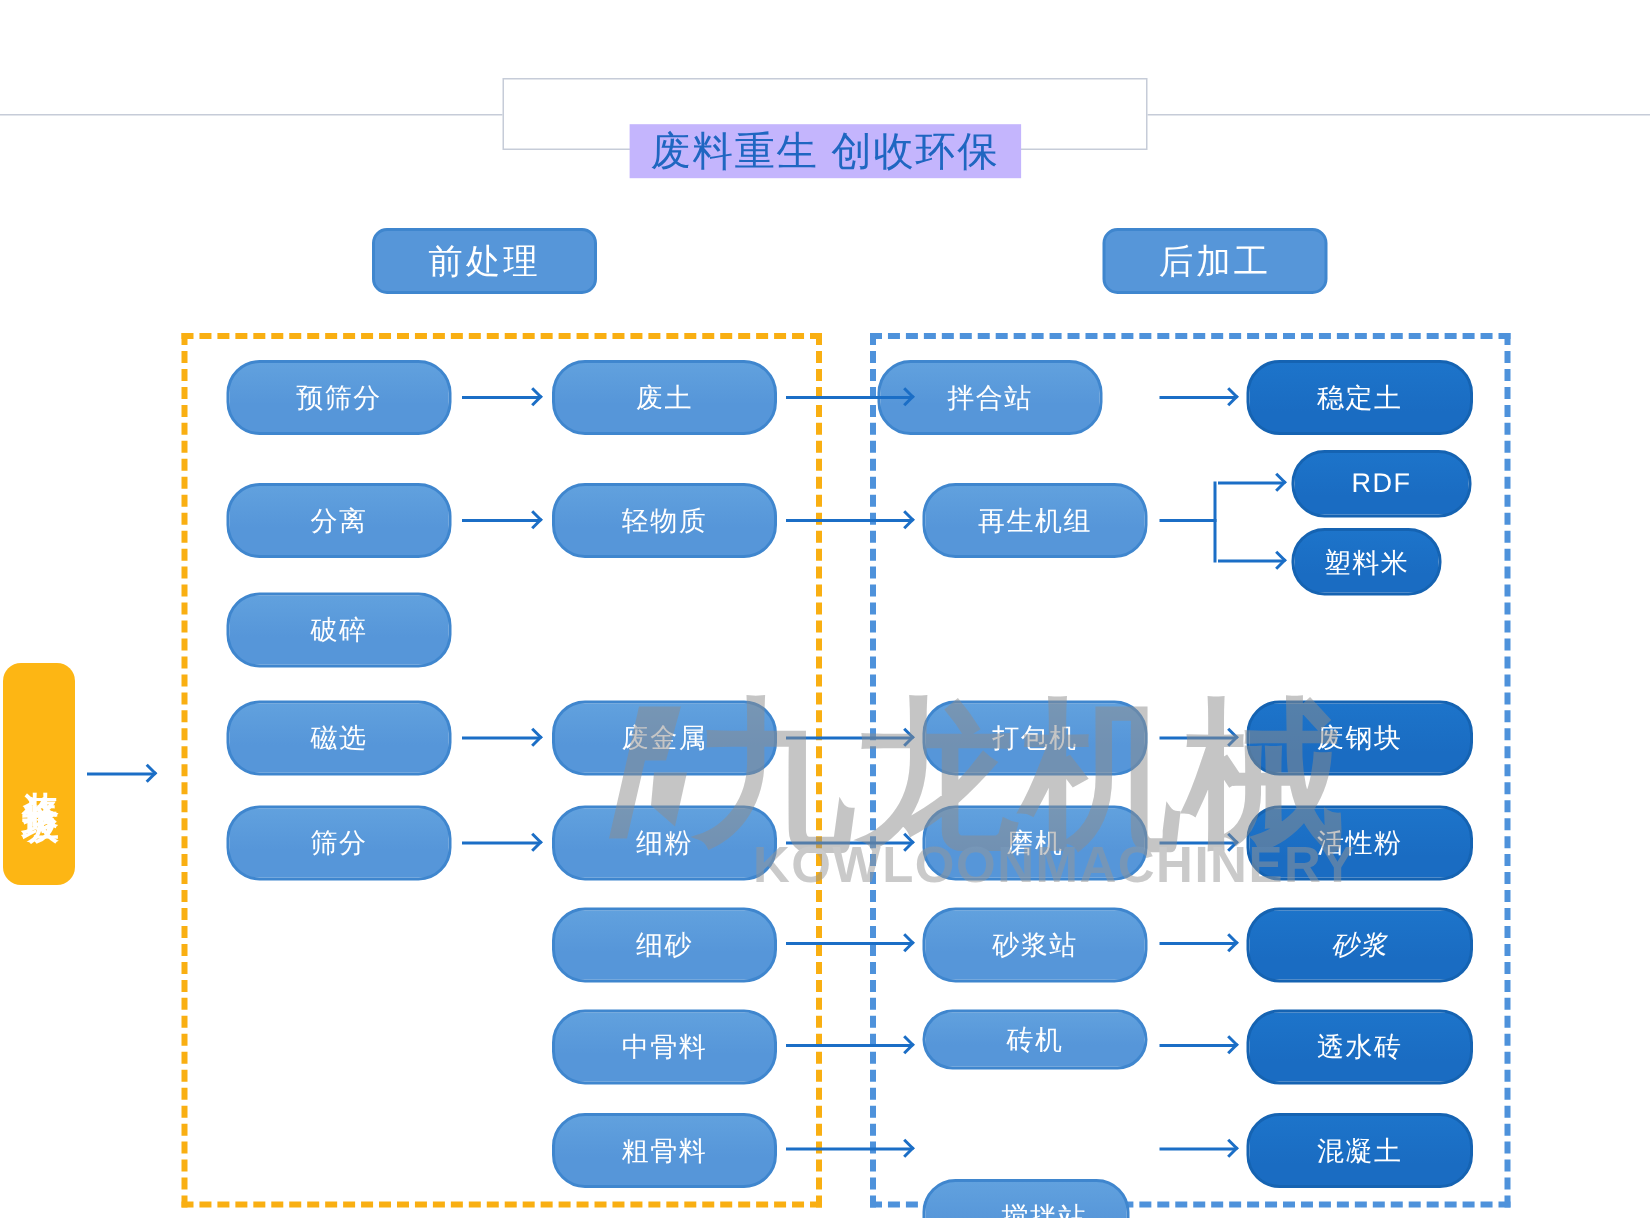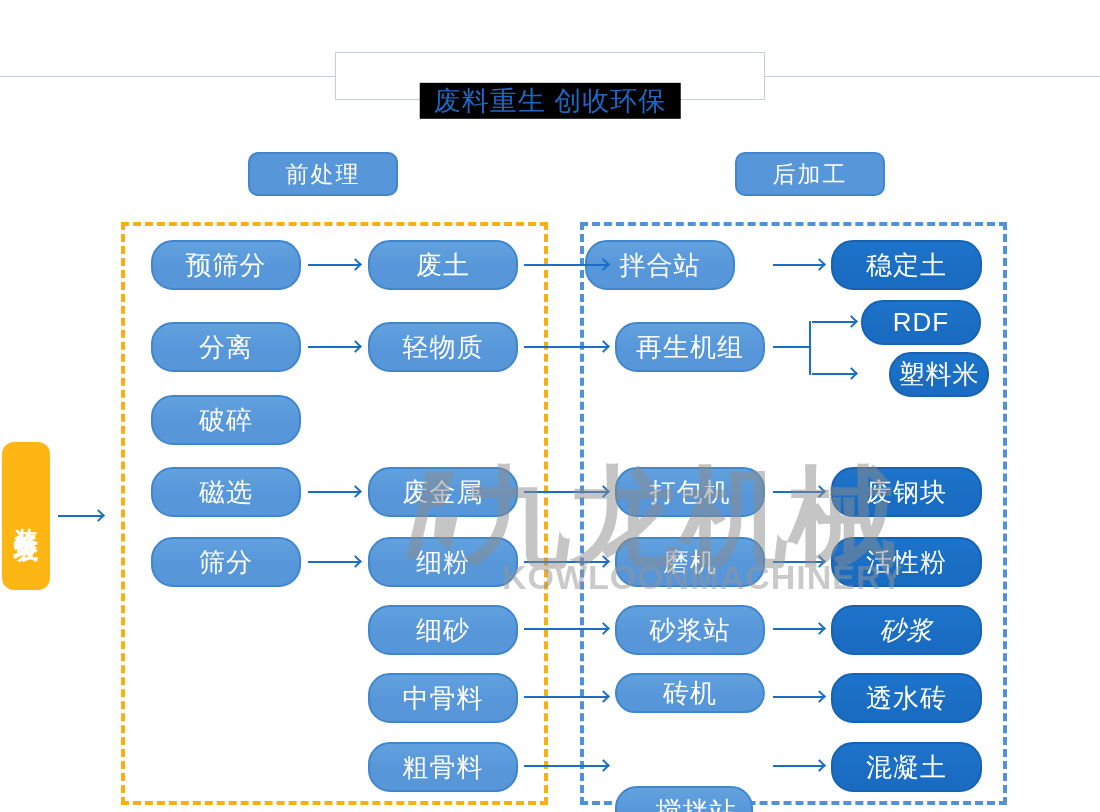--- a/index.html
+++ b/index.html
@@ -14,21 +14,21 @@
     position:absolute;left:335px;top:52px;width:430px;height:48px;
     border:1px solid var(--line,#c6ccd8);background:#fff;box-sizing:border-box;
   }
   .title{
     position:absolute;top:0;left:50%;transform:translate(-50%,-55%);
     background:#fff;padding:0 18px;font-size:30px;font-weight:bold;
     color:#3b3b3b;white-space:nowrap;letter-spacing:2px;
   }
   .subtitle{
     position:absolute;bottom:0;left:50%;transform:translate(-50%,55%);
-    background:#000000;padding:0 14px;font-size:27px;color:var(--subtitle,#1f66c1);
+    background:#c4b5fd;padding:0 14px;font-size:27px;color:var(--subtitle,#1f66c1);
     white-space:nowrap;letter-spacing:1px;
   }
   
   .section-btn{
     position:absolute;width:150px;height:44px;border-radius:10px;
     background:var(--process-fill,#5696d9);border:2px solid var(--process-border,#3f86ce);
     box-sizing:border-box;color:#fff;font-size:23px;
     display:flex;align-items:center;justify-content:center;letter-spacing:2px;
   }
   
@@ -40,21 +40,21 @@
     position:absolute;left:2px;top:442px;width:48px;height:148px;border-radius:12px;
     background:var(--source-fill,#fdb614);color:#fff;
     writing-mode:vertical-rl;text-orientation:upright;
     display:flex;align-items:center;justify-content:center;
     font-size:24px;font-weight:bold;letter-spacing:4px;z-index:2;
   }
   
   .node{
     position:absolute;box-sizing:border-box;border-radius:22px;color:#fff;
     display:flex;align-items:center;justify-content:center;
-    font-size:26px;letter-spacing:1px;z-index:2;white-space:nowrap;
+    font-size:18px;letter-spacing:1px;z-index:2;white-space:nowrap;
   }
   .node.process{
     background:linear-gradient(180deg,#61a1de 0%,var(--process-fill,#5696d9) 60%);
     border:2px solid var(--process-border,#3f86ce);
   }
   .node.product{
     background:linear-gradient(180deg,#1d74ca 0%,var(--product-fill,#1a6cc2) 70%);
     border:2px solid var(--product-border,#1563b2);
   }
   
@@ -108,21 +108,21 @@
     <div class="node process" style="left: 368px; top: 742px; width: 150px; height: 50px;">粗骨料</div>
     <div class="node process" style="left: 585px; top: 240px; width: 150px; height: 50px;">拌合站</div>
     <div class="node process" style="left: 615px; top: 322px; width: 150px; height: 50px;">再生机组</div>
     <div class="node process" style="left: 615px; top: 467px; width: 150px; height: 50px;">打包机</div>
     <div class="node process" style="left: 615px; top: 537px; width: 150px; height: 50px;">磨机</div>
     <div class="node process" style="left: 615px; top: 605px; width: 150px; height: 50px;">砂浆站</div>
     <div class="node process" style="left: 615px; top: 673px; width: 150px; height: 40px;">砖机</div>
     <div class="node process" style="left: 615px; top: 786px; width: 138px; height: 50px; padding-left: 24px;">搅拌站</div>
     <div class="node product" style="left: 831px; top: 240px; width: 151px; height: 50px;">稳定土</div>
     <div class="node product" style="left: 861px; top: 300px; width: 120px; height: 45px;">RDF</div>
-    <div class="node product" style="left: 861px; top: 352px; width: 100px; height: 45px; margin-left: 28px;">塑料米</div>
+    <div class="node product" style="left: 861px; top: 352px; width: 100px; height: 45px;">塑料米</div>
     <div class="node product" style="left: 831px; top: 467px; width: 151px; height: 50px;">废钢块</div>
     <div class="node product" style="left: 831px; top: 537px; width: 151px; height: 50px;">活性粉</div>
     <div class="node product" style="left: 831px; top: 605px; width: 151px; height: 50px; font-style: italic;">砂浆</div>
     <div class="node product" style="left: 831px; top: 673px; width: 151px; height: 50px;">透水砖</div>
     <div class="node product" style="left: 831px; top: 742px; width: 151px; height: 50px;">混凝土</div>
     <div class="arrow" style="left: 58px; top: 515px; width: 45px;"></div>
     <div class="arrow" style="left: 308px; top: 264px; width: 52px;"></div>
     <div class="arrow" style="left: 524px; top: 264px; width: 84px;"></div>
     <div class="arrow" style="left: 773px; top: 264px; width: 51px;"></div>
     <div class="arrow" style="left: 308px; top: 346px; width: 52px;"></div>

